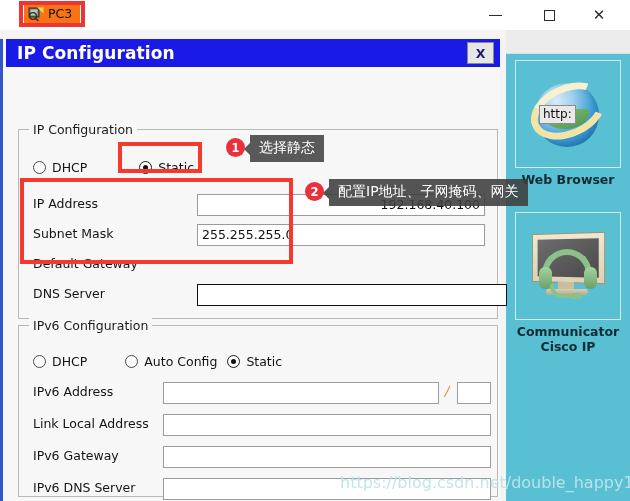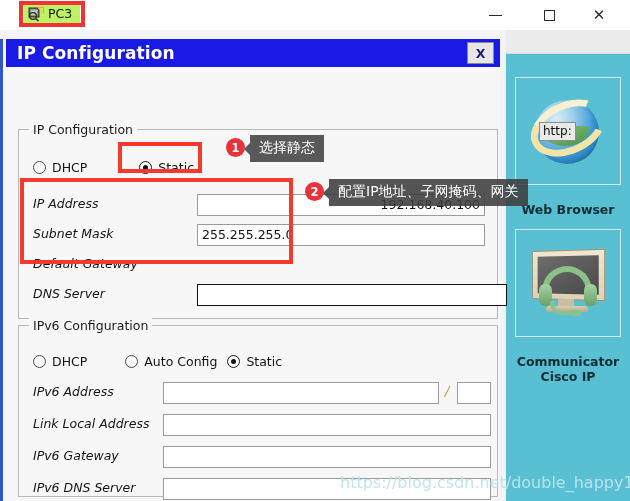--- a/index.html
+++ b/index.html
@@ -12,21 +12,21 @@
   #root { position: relative; width: 630px; height: 501px; }
 
   
   .win-titlebar {
     position: absolute; left: 0; top: 0; width: 630px; height: 30px;
     background: #ffffff;
   }
   .tab-chip {
     position: absolute; left: 24px; top: 3px;
     height: 22px; padding: 0 8px 0 24px;
-    background: #bef264; color: #101010;
+    background: #f97316; color: #101010;
     font-size: 12.5px; line-height: 22px;
     white-space: nowrap;
   }
   .tab-icon {
     position: absolute; left: 4px; top: 3px; width: 17px; height: 16px;
   }
   .tab-redbox {
     position: absolute; left: 19px; top: 1px; width: 66px; height: 26px;
     border: 4px solid #f03434; box-sizing: border-box;
   }
@@ -108,21 +108,21 @@
   .radio.on .dot::after {
     content: ""; position: absolute; left: 2.6px; top: 2.6px;
     width: 5.4px; height: 5.4px; border-radius: 50%; background: #111111;
   }
   .radio .lbl { font-size: 12.5px; color: #131313; }
 
   
   .frow { position: absolute; height: 22px; }
   .flabel {
     position: absolute; left: 0; top: 2px;
-    font-size: 12.5px; color: #141414; white-space: nowrap; font-style: italic;
+    font-size: 12.5px; color: #141414; white-space: nowrap;
   }
   .finput {
     position: absolute; top: 0; height: 22px;
     background: #ffffff;
     border: 1px solid #9b9b9b;
     box-sizing: border-box;
     font-size: 12.5px; color: #101010;
     padding: 0 4px;
     line-height: 20px;
     white-space: nowrap; overflow: hidden;
@@ -170,21 +170,21 @@
   #callout-2 .bubble { background: rgba(62,62,62,0.88); }
   #callout-2 .bubble::before { border-right-color: rgba(62,62,62,0.88); }
 
   
   .sidebar {
     position: absolute; left: 506px; top: 24px; width: 124px; height: 447px;
     background: #59c0d4;
   }
   .sb-item { position: absolute; left: 6px; width: 112px; }
   .sb-thumb {
-    position: relative; width: 106px; height: 108px; margin: 17px auto;
+    position: relative; width: 106px; height: 108px; margin: 0 auto;
     border: 1px solid #cfeaf0; box-sizing: border-box;
     display: flex; align-items: center; justify-content: center;
   }
   .sb-caption {
     text-align: center; color: #0d2b33;
     font-size: 12.5px; font-weight: bold; line-height: 15px;
     margin-top: 4px;
   }
   #sb-browser { top: 6px; }
   #sb-comm { top: 158px; }

